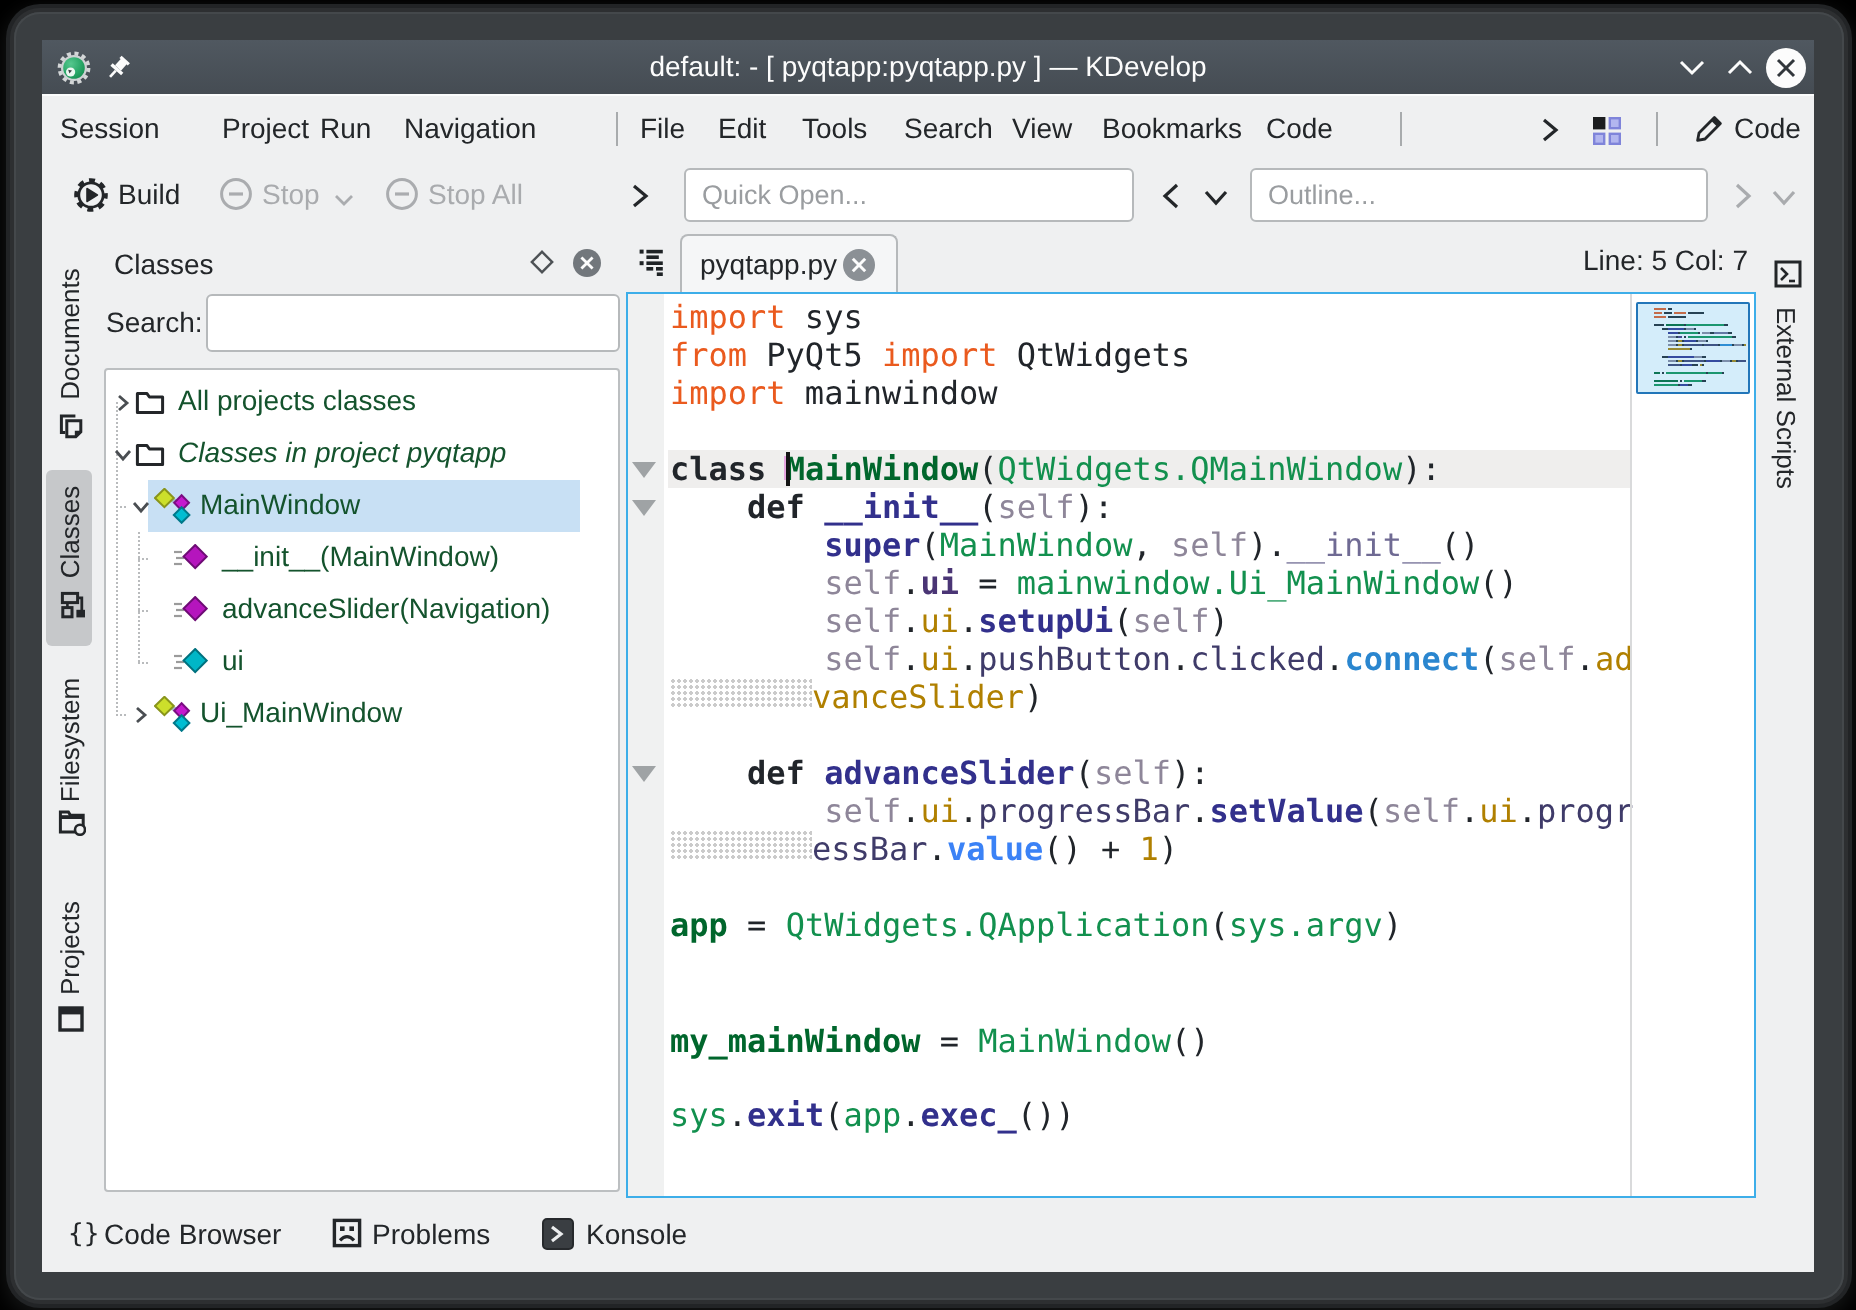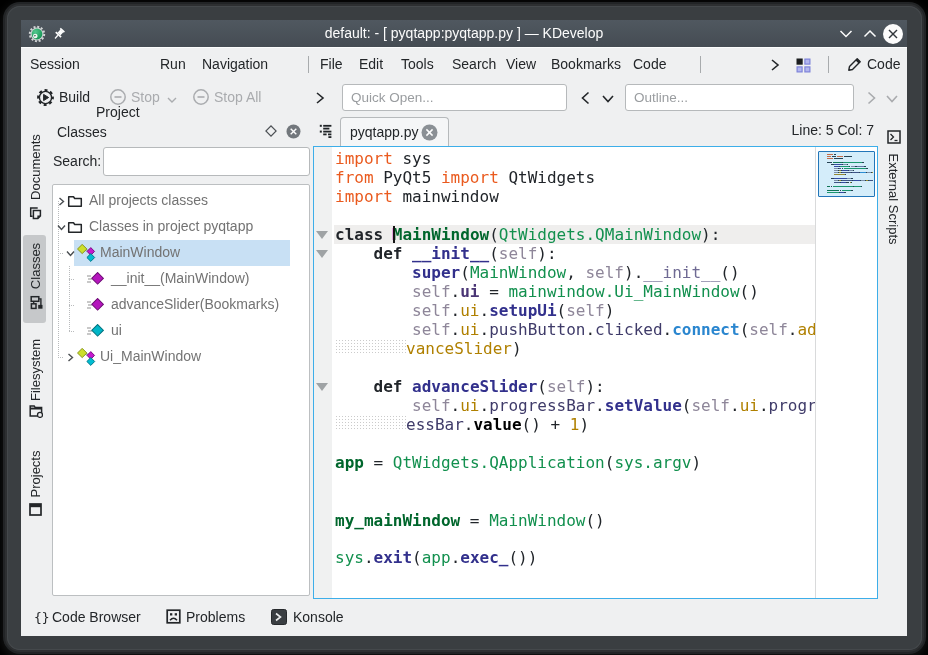--- a/index.html
+++ b/index.html
@@ -51,21 +51,21 @@
 
   
   #dock-title { position:absolute; font-size:14px; color:#232629; }
   #search-label { position:absolute; font-size:14px; color:#232629; }
   #search-input { position:absolute; background:#fff; border:1px solid #b6b9bb;
                   border-radius:3px; height:29px; font-size:14px; padding:0 7px;
                   font-family:"Liberation Sans",sans-serif; color:#232629; }
   #tree-frame { position:absolute; left:31px; top:68px; width:258px; height:412px;
                 background:#fff; border:1px solid #bcbfc1; border-radius:2px; overflow:hidden; }
   .trow { position:absolute; left:0; width:100%; height:26px; }
-  .trow-label { position:absolute; font-size:14px; color:#737373; top:4px; white-space:nowrap; }
+  .trow-label { position:absolute; font-size:14px; color:#14532d; top:4px; white-space:nowrap; }
   .tsel { position:absolute; background:#c8e0f4; }
   .guide { position:absolute; width:1px;
            background-image:repeating-linear-gradient(180deg,#b9bbbd 0 1px,transparent 1px 2px); }
   .guideh { position:absolute; height:1px;
            background-image:repeating-linear-gradient(90deg,#b9bbbd 0 1px,transparent 1px 2px); }
 
   
   #tabbar { position:absolute; left:292px; top:0px; width:594px; height:30px; }
   #tab { position:absolute; left:27px; top:1px; width:109px; height:29px;
          background:#f5f6f7; border:1px solid #b6b9bb; border-bottom:none;
@@ -153,21 +153,21 @@
           <g stroke="#32373c" stroke-width="1.5">
             <line x1="6" y1="6" x2="14" y2="14"></line>
               <line x1="14" y1="6" x2="6" y2="14"></line>
           </g>
         </svg>
       </span>
     </div>
 
     <div id="menubar">
         <span class="menu-item" style="left: 9px;">Session</span>
-        <span class="menu-item" style="left: 75px; margin-top: 48px;">Project</span>
+        <span class="menu-item" style="left: 90px;">Project</span>
         <span class="menu-item" style="left: 139px;">Run</span>
         <span class="menu-item" style="left: 181px;">Navigation</span>
         <div class="msep" style="left: 287px;"></div>
         <span class="menu-item" style="left: 299px;">File</span>
         <span class="menu-item" style="left: 338px;">Edit</span>
         <span class="menu-item" style="left: 380px;">Tools</span>
         <span class="menu-item" style="left: 431px;">Search</span>
         <span class="menu-item" style="left: 485px;">View</span>
         <span class="menu-item" style="left: 530px;">Bookmarks</span>
         <span class="menu-item" style="left: 612px;">Code</span>
@@ -334,21 +334,21 @@
               <span class="abs" style="left: 3px; top: 8px;">
                 <svg width="11" height="11" viewBox="0 0 11 11">
                   <polyline points="2,3.5 5.5,7.5 9,3.5" fill="none" stroke="#4a4e52" stroke-width="1.4"></polyline>
                 </svg>
               </span>
               <span class="abs" style="left: 14px; top: 6px;">
                 <svg width="16" height="14" viewBox="0 0 16 14">
                   <path d="M1.7 12.2 L1.7 2.8 L6.5 2.8 L7.7 4.5 L14.3 4.5 L14.3 12.2 Z" fill="none" stroke="#232629" stroke-width="1.5" stroke-linejoin="round"></path>
                 </svg>
               </span>
-              <span class="trow-label" style="left: 36px;">Classes in project pyqtapp</span>
+              <span class="trow-label" style="left: 36px; font-style: italic;">Classes in project pyqtapp</span>
             </div>
             <div class="trow" style="top: 55px;">
               <div class="tsel" style="left: 21px; top: 0px; width: 216px; height: 26px;"></div>
               <span class="abs" style="left: 12px; top: 8px;">
                 <svg width="11" height="11" viewBox="0 0 11 11">
                   <polyline points="2,3.5 5.5,7.5 9,3.5" fill="none" stroke="#4a4e52" stroke-width="1.4"></polyline>
                 </svg>
               </span>
               <span class="abs" style="left: 24px; top: 4px;">
                 <svg width="19" height="18" viewBox="0 0 19 18">
@@ -377,21 +377,21 @@
               <span class="abs" style="left: 34px; top: 6px;">
                 <svg width="17" height="14" viewBox="0 0 17 14">
                   <g stroke="#9b9b9b" stroke-width="1.1">
                     <line x1="0" y1="4" x2="4" y2="4"></line>
                     <line x1="1" y1="7" x2="5" y2="7"></line>
                     <line x1="0" y1="10" x2="4" y2="10"></line>
                   </g>
                   <rect x="6.5" y="2.2" width="8.2" height="8.2" transform="rotate(45 10.6 6.3)" fill="#b515bd" stroke="#6e0c75" stroke-width="1"></rect>
                 </svg>
               </span>
-              <span class="trow-label" style="left: 58px;">advanceSlider(Bookmarks)</span>
+              <span class="trow-label" style="left: 58px;">advanceSlider(Navigation)</span>
             </div>
             <div class="trow" style="top: 133px;">
               <span class="abs" style="left: 34px; top: 6px;">
                 <svg width="17" height="14" viewBox="0 0 17 14">
                   <g stroke="#9b9b9b" stroke-width="1.1">
                     <line x1="0" y1="4" x2="4" y2="4"></line>
                     <line x1="1" y1="7" x2="5" y2="7"></line>
                     <line x1="0" y1="10" x2="4" y2="10"></line>
                   </g>
                   <rect x="6.5" y="2.2" width="8.2" height="8.2" transform="rotate(45 10.6 6.3)" fill="#00b6c7" stroke="#00717e" stroke-width="1"></rect>
@@ -463,21 +463,21 @@
             <div class="crow" style="top: 97px;"><span style="color: rgb(33, 37, 42);">    </span><span style="color: rgb(33, 37, 42); font-weight: bold;">def</span><span style="color: rgb(33, 37, 42);"> </span><span style="color: rgb(50, 48, 140); font-weight: bold;">__init__</span><span style="color: rgb(33, 37, 42);">(</span><span style="color: rgb(142, 134, 153);">self</span><span style="color: rgb(33, 37, 42);">):</span></div>
             <div class="crow" style="top: 116px;"><span style="color: rgb(33, 37, 42);">        </span><span style="color: rgb(50, 48, 140); font-weight: bold;">super</span><span style="color: rgb(33, 37, 42);">(</span><span style="color: rgb(18, 144, 78);">MainWindow</span><span style="color: rgb(33, 37, 42);">, </span><span style="color: rgb(142, 134, 153);">self</span><span style="color: rgb(33, 37, 42);">).</span><span style="color: rgb(111, 106, 147);">__init__</span><span style="color: rgb(33, 37, 42);">()</span></div>
             <div class="crow" style="top: 135px;"><span style="color: rgb(33, 37, 42);">        </span><span style="color: rgb(142, 134, 153);">self</span><span style="color: rgb(33, 37, 42);">.</span><span style="color: rgb(74, 53, 117); font-weight: bold;">ui</span><span style="color: rgb(33, 37, 42);"> = </span><span style="color: rgb(18, 144, 78);">mainwindow.Ui_MainWindow</span><span style="color: rgb(33, 37, 42);">()</span></div>
             <div class="crow" style="top: 154px;"><span style="color: rgb(33, 37, 42);">        </span><span style="color: rgb(142, 134, 153);">self</span><span style="color: rgb(33, 37, 42);">.</span><span style="color: rgb(176, 128, 0);">ui</span><span style="color: rgb(33, 37, 42);">.</span><span style="color: rgb(50, 48, 140); font-weight: bold;">setupUi</span><span style="color: rgb(33, 37, 42);">(</span><span style="color: rgb(142, 134, 153);">self</span><span style="color: rgb(33, 37, 42);">)</span></div>
             <div class="crow" style="top: 173px;"><span style="color: rgb(33, 37, 42);">        </span><span style="color: rgb(142, 134, 153);">self</span><span style="color: rgb(33, 37, 42);">.</span><span style="color: rgb(176, 128, 0);">ui</span><span style="color: rgb(33, 37, 42);">.</span><span style="color: rgb(63, 59, 105);">pushButton</span><span style="color: rgb(33, 37, 42);">.</span><span style="color: rgb(63, 59, 105);">clicked</span><span style="color: rgb(33, 37, 42);">.</span><span style="color: rgb(42, 134, 207); font-weight: bold;">connect</span><span style="color: rgb(33, 37, 42);">(</span><span style="color: rgb(142, 134, 153);">self</span><span style="color: rgb(33, 37, 42);">.</span><span style="color: rgb(176, 128, 0);">ad</span></div>
             <div class="crow" style="top: 192px;"><span class="wrappad"></span><span style="color: rgb(176, 128, 0);">vanceSlider</span><span style="color: rgb(33, 37, 42);">)</span></div>
             <div class="crow" style="top: 211px;"></div>
             <div class="fold" style="top: 236px;"></div>
             <div class="crow" style="top: 230px;"><span style="color: rgb(33, 37, 42);">    </span><span style="color: rgb(33, 37, 42); font-weight: bold;">def</span><span style="color: rgb(33, 37, 42);"> </span><span style="color: rgb(50, 48, 140); font-weight: bold;">advanceSlider</span><span style="color: rgb(33, 37, 42);">(</span><span style="color: rgb(142, 134, 153);">self</span><span style="color: rgb(33, 37, 42);">):</span></div>
             <div class="crow" style="top: 249px;"><span style="color: rgb(33, 37, 42);">        </span><span style="color: rgb(142, 134, 153);">self</span><span style="color: rgb(33, 37, 42);">.</span><span style="color: rgb(176, 128, 0);">ui</span><span style="color: rgb(33, 37, 42);">.</span><span style="color: rgb(63, 59, 105);">progressBar</span><span style="color: rgb(33, 37, 42);">.</span><span style="color: rgb(50, 48, 140); font-weight: bold;">setValue</span><span style="color: rgb(33, 37, 42);">(</span><span style="color: rgb(142, 134, 153);">self</span><span style="color: rgb(33, 37, 42);">.</span><span style="color: rgb(176, 128, 0);">ui</span><span style="color: rgb(33, 37, 42);">.</span><span style="color: rgb(63, 59, 105);">progr</span></div>
-            <div class="crow" style="top: 268px;"><span class="wrappad"></span><span style="color: rgb(63, 59, 105);">essBar</span><span style="color: rgb(33, 37, 42);">.</span><span style="color: #000000; font-weight: bold;">value</span><span style="color: rgb(33, 37, 42);">() + </span><span style="color: rgb(176, 128, 0);">1</span><span style="color: rgb(33, 37, 42);">)</span></div>
+            <div class="crow" style="top: 268px;"><span class="wrappad"></span><span style="color: rgb(63, 59, 105);">essBar</span><span style="color: rgb(33, 37, 42);">.</span><span style="color: #3b82f6; font-weight: bold;">value</span><span style="color: rgb(33, 37, 42);">() + </span><span style="color: rgb(176, 128, 0);">1</span><span style="color: rgb(33, 37, 42);">)</span></div>
             <div class="crow" style="top: 287px;"></div>
             <div class="crow" style="top: 306px;"><span style="color: rgb(0, 102, 44); font-weight: bold;">app</span><span style="color: rgb(33, 37, 42);"> = </span><span style="color: rgb(18, 144, 78);">QtWidgets.QApplication</span><span style="color: rgb(33, 37, 42);">(</span><span style="color: rgb(18, 144, 78);">sys.argv</span><span style="color: rgb(33, 37, 42);">)</span></div>
             <div class="crow" style="top: 325px;"></div>
             <div class="crow" style="top: 364px;"><span style="color: rgb(0, 102, 44); font-weight: bold;">my_mainWindow</span><span style="color: rgb(33, 37, 42);"> = </span><span style="color: rgb(18, 144, 78);">MainWindow</span><span style="color: rgb(33, 37, 42);">()</span></div>
             <div class="crow" style="top: 382px;"></div>
             <div class="crow" style="top: 401px;"><span style="color: rgb(18, 144, 78);">sys</span><span style="color: rgb(33, 37, 42);">.</span><span style="color: rgb(50, 48, 140); font-weight: bold;">exit</span><span style="color: rgb(33, 37, 42);">(</span><span style="color: rgb(18, 144, 78);">app</span><span style="color: rgb(33, 37, 42);">.</span><span style="color: rgb(50, 48, 140); font-weight: bold;">exec_</span><span style="color: rgb(33, 37, 42);">())</span></div>
           </div>
         <div id="mm-sep"></div>
         <div id="minimap">
             <div class="mmrow" style="left: 513px; top: 6.5px; width: 50px;">

